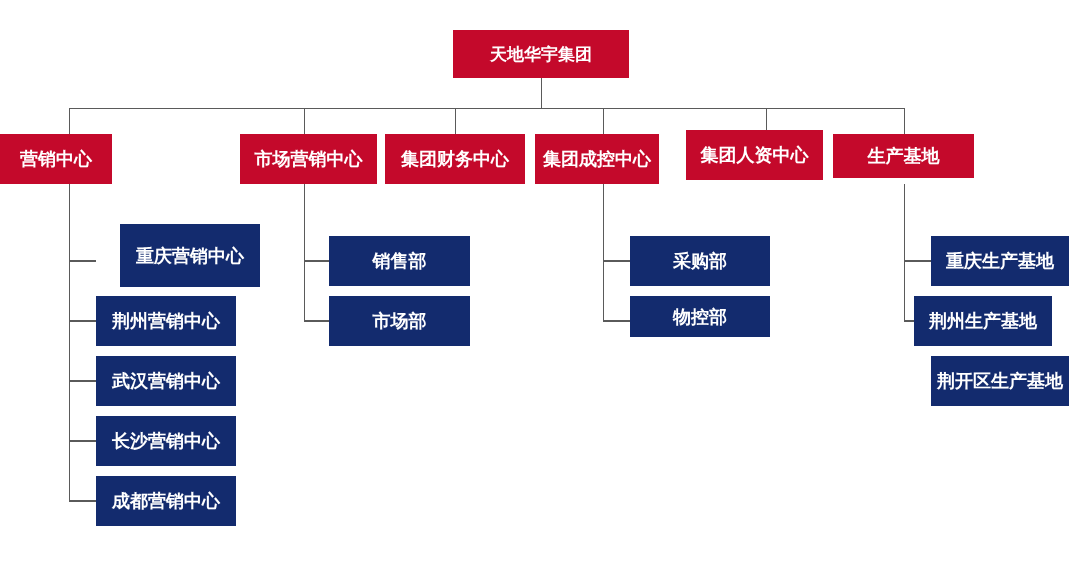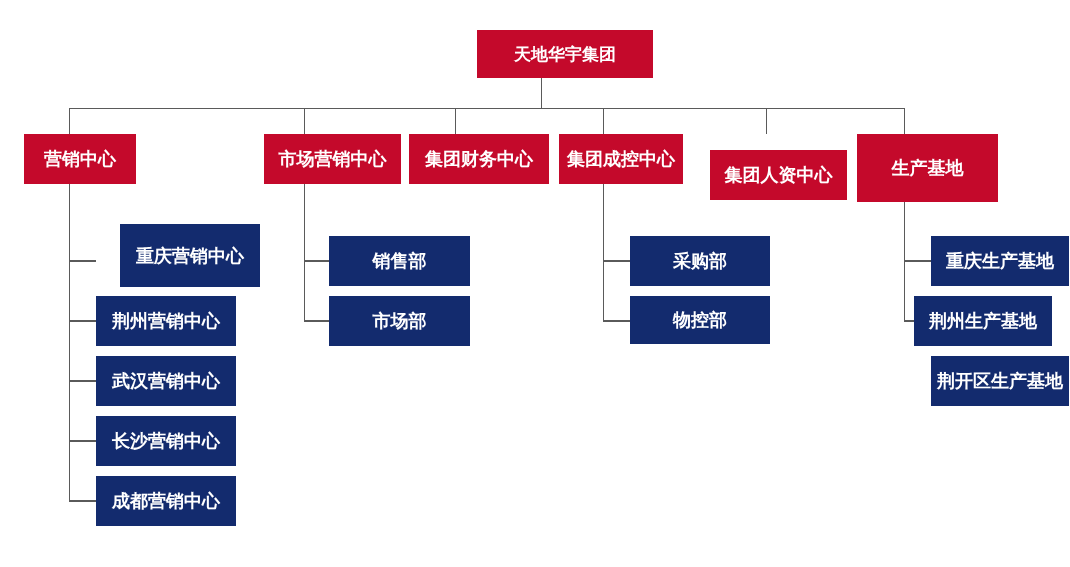--- a/index.html
+++ b/index.html
@@ -16,21 +16,21 @@
     display: flex;
     align-items: center;
     justify-content: center;
     color: #ffffff;
     font-weight: bold;
     font-size: 18px;
     text-align: center;
     white-space: nowrap;
     box-sizing: border-box;
   }
-  .node.red  { background: #c4092b; margin-left: 24px; }
+  .node.red  { background: #c4092b; }
   .node.blue { background: #132b6e; }
   .node.root { font-size: 17px; }
   .line {
     position: absolute;
     background: #5a5a5a;
   }
   .line.v { width: 1.4px; }
   .line.h { height: 1.4px; }
 </style>
 </head>
@@ -66,32 +66,32 @@
   <div class="line v" style="left:904px; top:184px; height:137px;"></div>
   <div class="line h" style="left:904px; top:260.3px; width:27px;"></div>
   <div class="line h" style="left:904px; top:320.3px; width:27px;"></div>
 
   <div class="node red root" style="left:453px; top:30px; width:176px; height:48px;">天地华宇集团</div>
 
   <div class="node red" style="left:0px;   top:134px; width:112px; height:50px;">营销中心</div>
   <div class="node red" style="left:240px; top:134px; width:137px; height:50px;">市场营销中心</div>
   <div class="node red" style="left:385px; top:134px; width:140px; height:50px;">集团财务中心</div>
   <div class="node red" style="left:535px; top:134px; width:124px; height:50px;">集团成控中心</div>
-  <div class="node red" style="left:686px; top:150px; width:137px; height:50px;">集团人资中心</div>
-  <div class="node red" style="left:833px; top:134px; width:141px; height:68px;">生产基地</div>
+  <div class="node red" style="left:686px; top:130px; width:137px; height:50px;">集团人资中心</div>
+  <div class="node red" style="left:833px; top:134px; width:141px; height:44px;">生产基地</div>
 
   <div class="node blue" style="left:96px; top:224px; width:140px; height:63px;margin-left:24px;">重庆营销中心</div>
   <div class="node blue" style="left:96px; top:296px; width:140px; height:50px;">荆州营销中心</div>
   <div class="node blue" style="left:96px; top:356px; width:140px; height:50px;">武汉营销中心</div>
   <div class="node blue" style="left:96px; top:416px; width:140px; height:50px;">长沙营销中心</div>
   <div class="node blue" style="left:96px; top:476px; width:140px; height:50px;">成都营销中心</div>
 
   <div class="node blue" style="left:329px; top:236px; width:141px; height:50px;">销售部</div>
   <div class="node blue" style="left:329px; top:296px; width:141px; height:50px;">市场部</div>
 
   <div class="node blue" style="left:630px; top:236px; width:140px; height:50px;">采购部</div>
-  <div class="node blue" style="left:630px; top:296px; width:140px; height:48px;">物控部</div>
+  <div class="node blue" style="left:630px; top:296px; width:140px; height:41px;">物控部</div>
 
   <div class="node blue" style="left:931px; top:236px; width:138px; height:50px;">重庆生产基地</div>
   <div class="node blue" style="left:914px; top:296px; width:138px; height:50px;">荆州生产基地</div>
   <div class="node blue" style="left:931px; top:356px; width:138px; height:50px;">荆开区生产基地</div>
 
 </div>
 
 </body></html>

